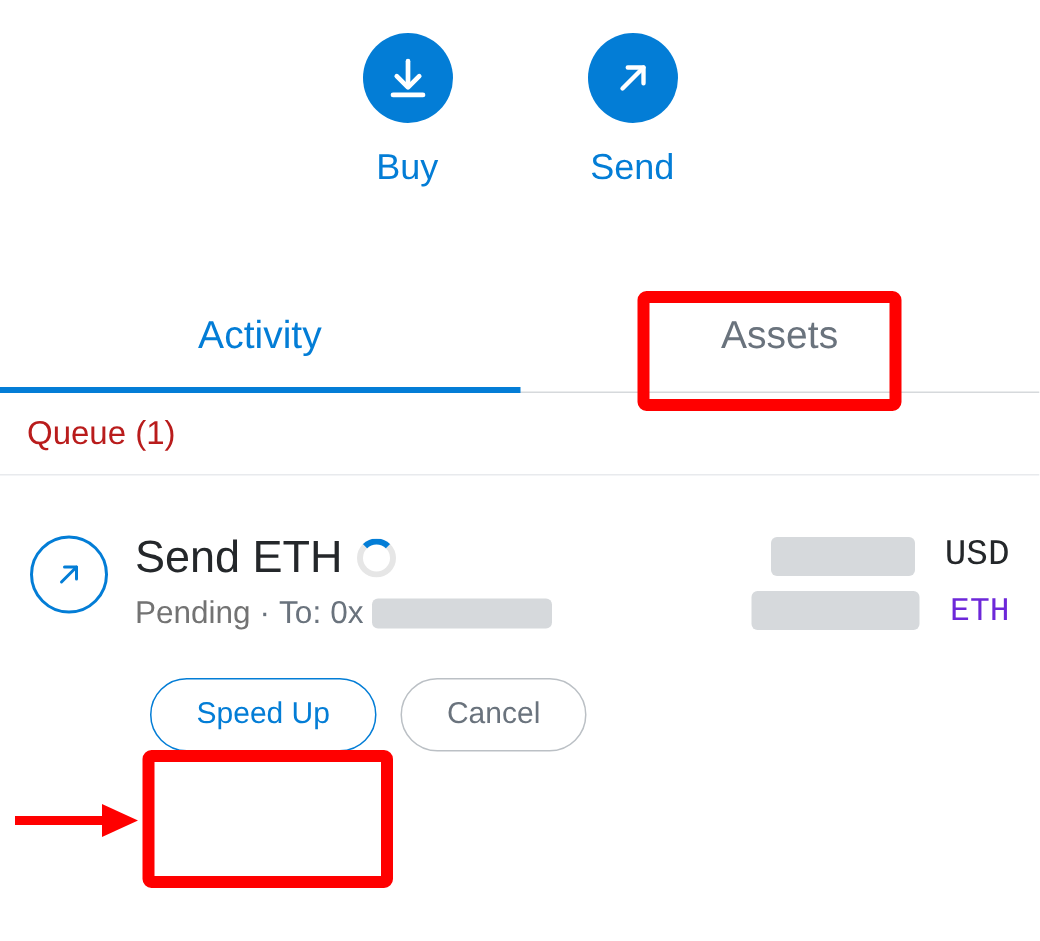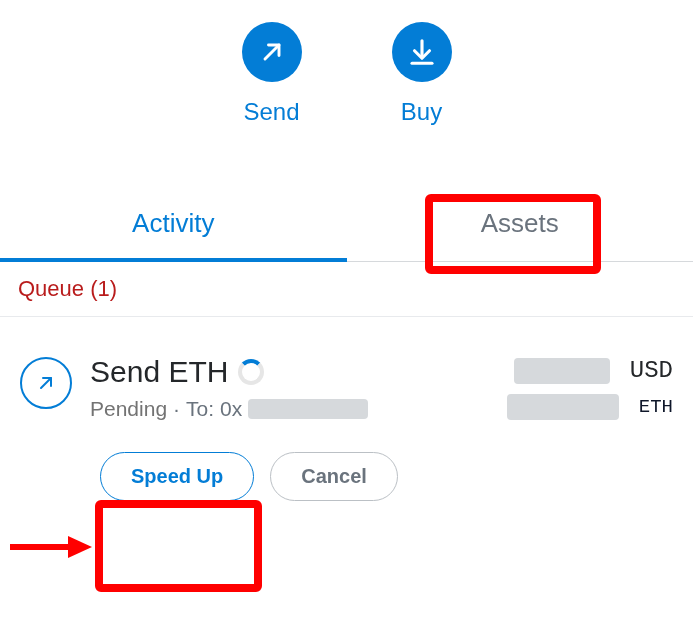--- a/index.html
+++ b/index.html
@@ -134,40 +134,40 @@
     .amt-row {
       display: flex;
       align-items: center;
       justify-content: flex-end;
       gap: 20px;
       font-size: 24px;
       color: #24272a;
       margin-bottom: 10px;
       font-family: Liberation Mono, monospace;
     }
-    .amt-row.secondary { color: #0f172a; font-size: 19px; padding-left: 20px; }
+    .amt-row.secondary { color: #6d28d9; font-size: 22px; padding-left: 20px; }
     .redact-amt {
       display: inline-block;
       height: 26px;
       background: #d6d9dc;
       border-radius: 4px;
     }
     .redact-amt.w1 { width: 96px; }
     .redact-amt.w2 { width: 112px; }
     .tx-buttons {
       display: flex;
       gap: 16px;
       margin: 22px 0 28px 100px;
       position: relative;
     }
     .pill {
       padding: 12px 30px;
       border-radius: 999px;
       font-size: 20px;
-      font-weight: 700;
+      font-weight: 400;
       cursor: pointer;
       background: #fff;
     }
     .pill.primary { border: 1.5px solid #037dd6; color: #037dd6; }
     .pill.secondary { border: 1.5px solid #bbc0c5; color: #6a737d; }
     .highlight-box {
       position: absolute;
       border: 8px solid #ff0000;
       border-radius: 6px;
       pointer-events: none;
@@ -192,36 +192,36 @@
       z-index: 11;
       pointer-events: none;
     }
   </style>
 </head>
 <body>
 
 <div class="actions-row">
   <div class="action-btn">
     <div class="action-circle">
-      <svg width="28" height="28" viewBox="0 0 24 24" fill="none" stroke="#fff" stroke-width="2.5" stroke-linecap="round" stroke-linejoin="round">
-          <path d="M6 18L18 6"></path>
-          <path d="M9 6h9v9"></path>
-        </svg>
-    </div>
-    <span class="action-label">Send</span>
-  </div>
-  <div class="action-btn">
-    <div class="action-circle">
       <svg width="30" height="30" viewBox="0 0 24 24" fill="none" stroke="#fff" stroke-width="2.5" stroke-linecap="round" stroke-linejoin="round">
           <path d="M12 3v12"></path>
           <path d="M6 11l6 6 6-6"></path>
           <path d="M4 21h16"></path>
         </svg>
     </div>
     <span class="action-label">Buy</span>
+  </div>
+  <div class="action-btn">
+    <div class="action-circle">
+      <svg width="28" height="28" viewBox="0 0 24 24" fill="none" stroke="#fff" stroke-width="2.5" stroke-linecap="round" stroke-linejoin="round">
+          <path d="M6 18L18 6"></path>
+          <path d="M9 6h9v9"></path>
+        </svg>
+    </div>
+    <span class="action-label">Send</span>
   </div>
 </div>
 
 <div class="tabs-row">
   <div class="tab active">Activity</div>
   <div class="tab">Assets</div>
 </div>
 
 <div class="queue-header">Queue (1)</div>
 

